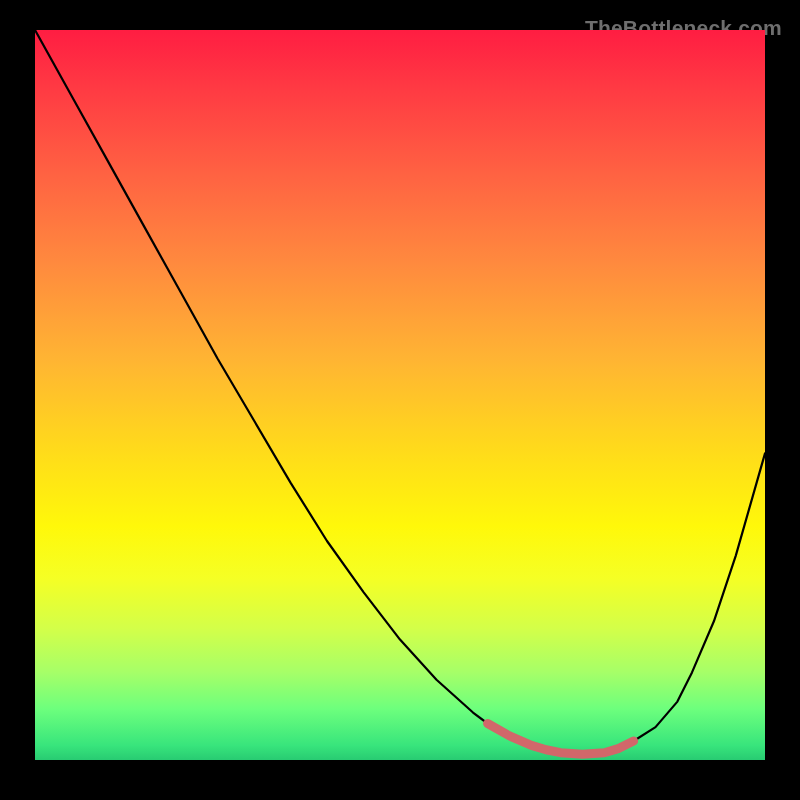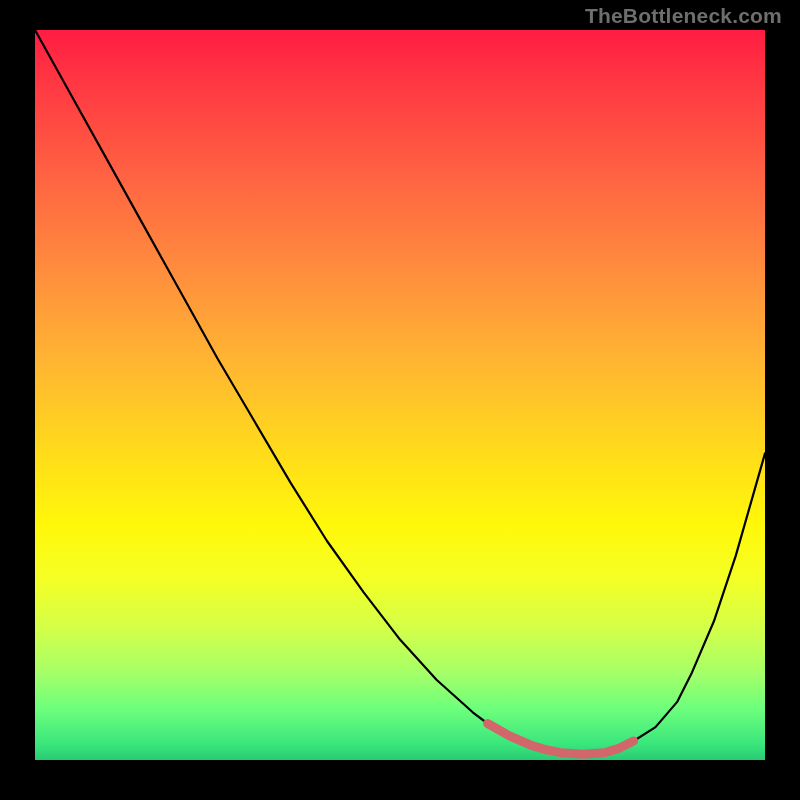--- a/index.html
+++ b/index.html
@@ -11,21 +11,21 @@
     overflow: hidden;
   }
   .container {
     width: 800px;
     height: 800px;
     position: relative;
     background: #000000;
   }
   .watermark {
     position: absolute;
-    top: 4px;
+    top: 16px;
     right: 18px;
     font-family: Arial, Helvetica, sans-serif;
     font-size: 21px;
     font-weight: bold;
     color: #6e6e6e;
     letter-spacing: 0.2px;
   }
   .plot-area {
     position: absolute;
     left: 35px;

